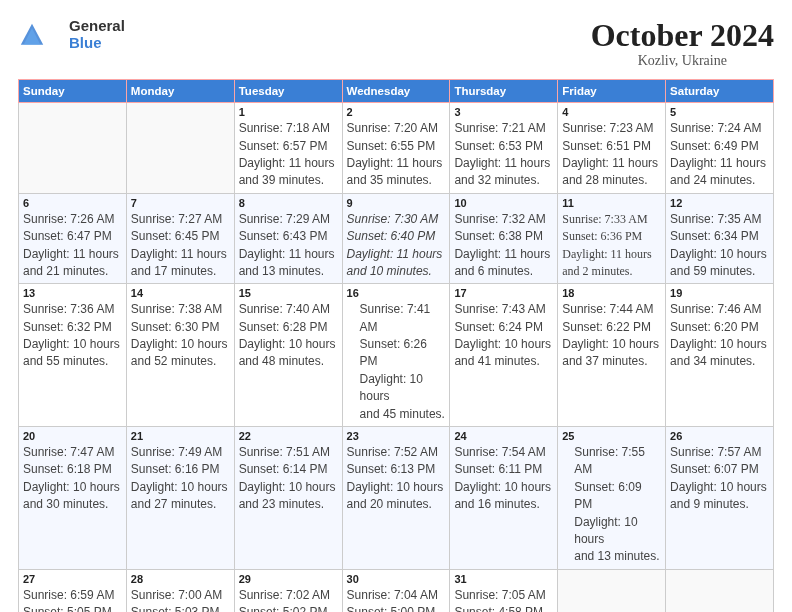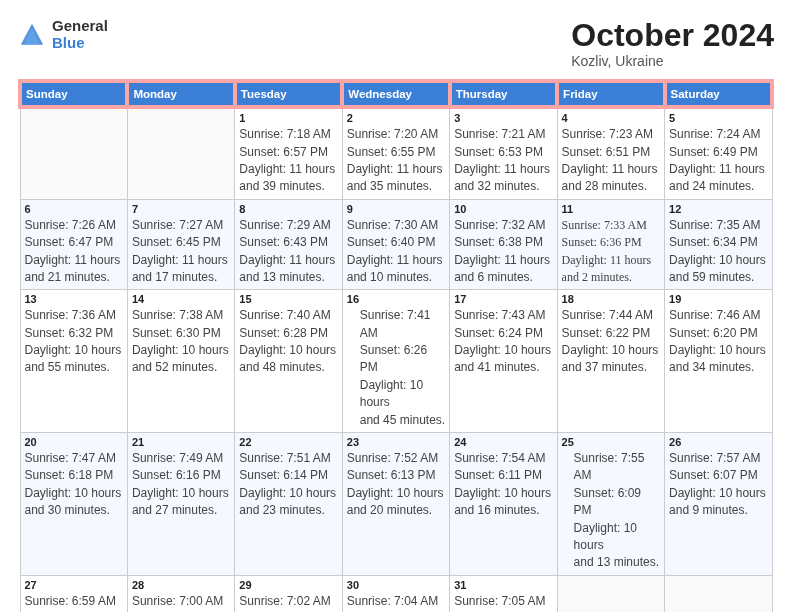--- a/index.html
+++ b/index.html
@@ -18,21 +18,21 @@
     }
     .header {
       display: flex;
       justify-content: space-between;
       align-items: flex-start;
       margin-bottom: 10px;
     }
     .logo {
       display: flex;
       align-items: center;
-      gap: 4px;
+      gap: 21px;
     }
     .logo-text {
       display: flex;
       flex-direction: column;
       line-height: 1.1;
     }
     .logo-general {
       font-size: 15px;
       font-weight: bold;
       color: #333;
@@ -41,21 +41,22 @@
       font-size: 15px;
       font-weight: bold;
       color: #3a7fd5;
     }
     .logo-icon {
       width: 28px;
       height: 28px;
       margin-right: 2px;
     }
     .title-block {
-      text-align: left;
+      text-align: center;
+      font-family: Liberation Serif, serif;
     }
     .month-title {
       font-size: 32px;
       font-weight: bold;
       color: #222;
       line-height: 1.1;
     }
     .location {
       font-size: 14px;
       color: #555;
@@ -65,21 +66,21 @@
       border-collapse: collapse;
       table-layout: fixed;
     }
     .calendar th {
       background: #3a7fd5;
       color: #fff;
       font-size: 11.5px;
       font-weight: bold;
       padding: 5px 4px;
       text-align: left;
-      border: 4px solid #fca5a5;
+      border: 1px solid #fca5a5;
     }
     .calendar td {
       vertical-align: top;
       border: 1px solid #ccc;
       padding: 3px 4px;
       font-size: 9.5px;
       color: #333;
       height: 82px;
       background: #fff;
     }
@@ -192,21 +193,21 @@
           </td>
           <td>
             <span class="day-number">8</span>
             <div class="day-info" style="white-space: pre-line;">Sunrise: 7:29 AM
 Sunset: 6:43 PM
 Daylight: 11 hours
 and 13 minutes.</div>
           </td>
           <td>
             <span class="day-number">9</span>
-            <div class="day-info" style="white-space: pre-line;">Sunrise: 7:30 AM
+            <div class="day-info" style="white-space: pre-line; font-style: italic;">Sunrise: 7:30 AM
 Sunset: 6:40 PM
 Daylight: 11 hours
 and 10 minutes.</div>
           </td>
           <td>
             <span class="day-number">10</span>
             <div class="day-info" style="white-space: pre-line;">Sunrise: 7:32 AM
 Sunset: 6:38 PM
 Daylight: 11 hours
 and 6 minutes.</div>

